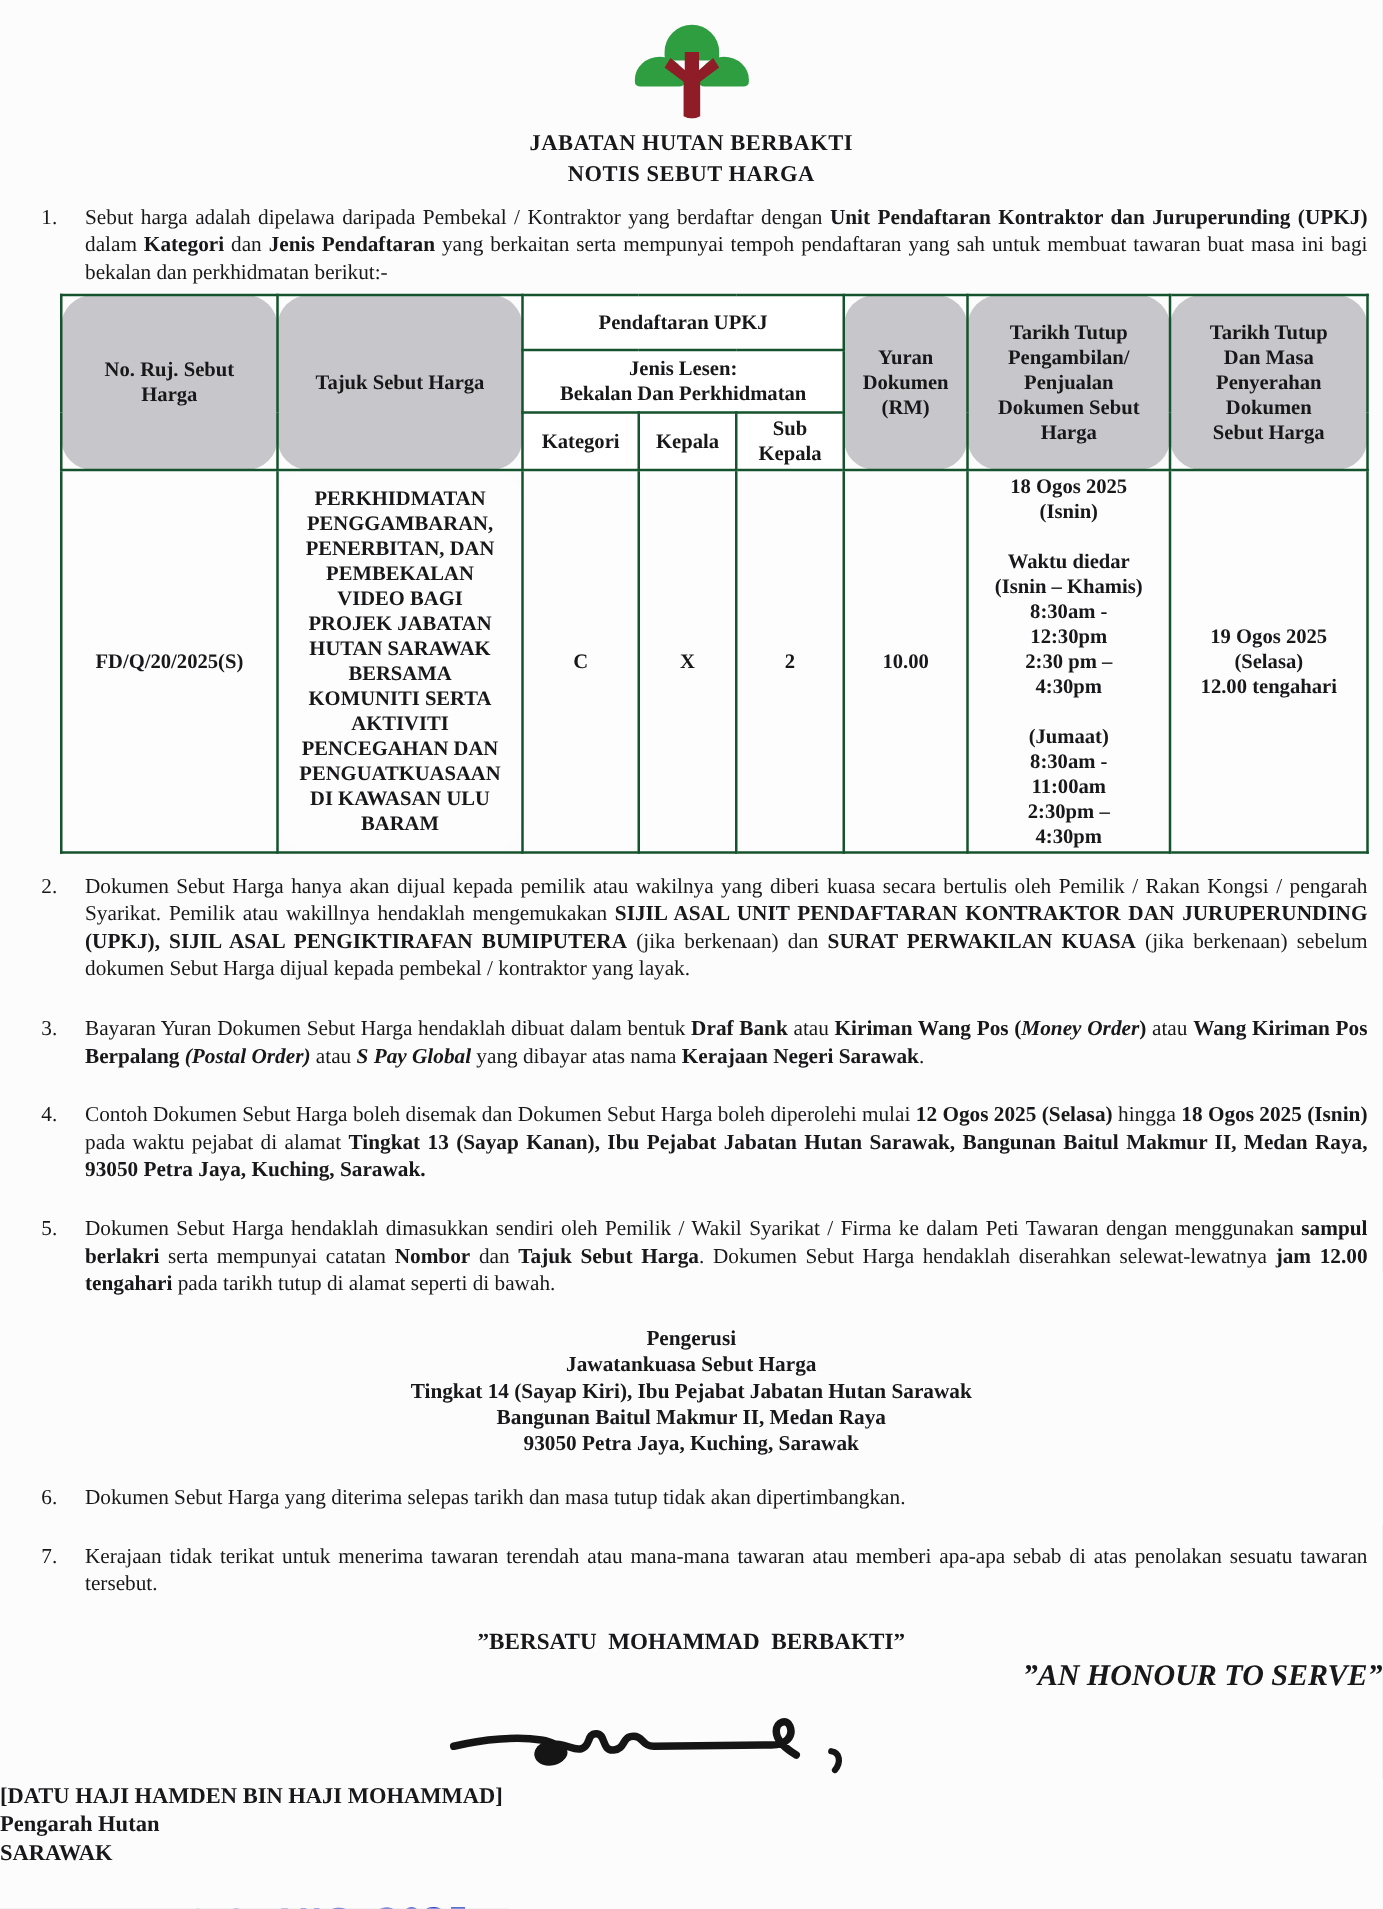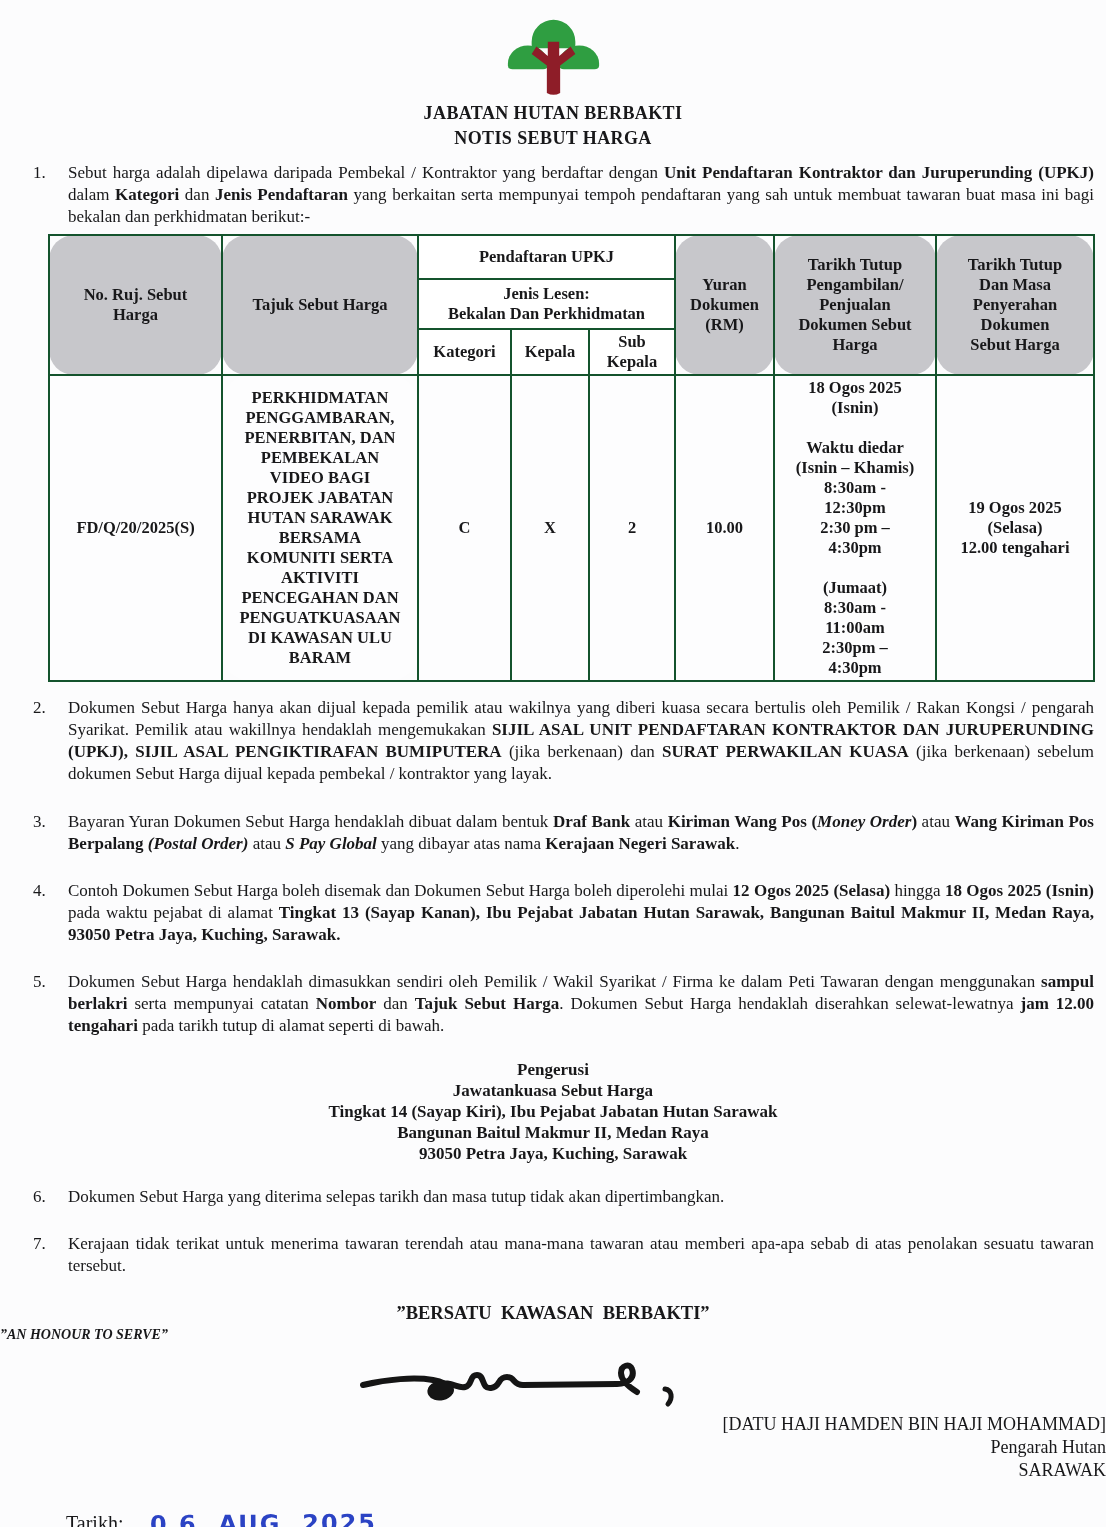--- a/index.html
+++ b/index.html
@@ -41,24 +41,24 @@
   tr.hdrA th{height:38px;}
   tr.hdrB th{height:44px;}
   tr.hdrC th{height:34px;}
   tr.bodyrow td{height:290px;background:#fdfdfe;}
   td.tajuk{line-height:21px;border-radius:29px;}
   td.sched{line-height:20px;}
 
   
   .addr{margin-top:22px;text-align:center;font-weight:bold;font-size:17px;line-height:21px;}
   .motto1{margin-top:26px;text-align:center;font-weight:bold;font-size:18.5px;white-space:pre;}
-  .motto2{margin-top:3px;text-align:left;font-weight:bold;font-style:italic;font-size:14px;white-space:pre;}
+  .motto2{margin-top:3px;text-align:right;font-weight:bold;font-style:italic;font-size:24px;white-space:pre;}
 
   .sig-wrap{margin-top:8px;text-align:center;height:62px;}
-  .signatory{text-align:right;font-weight:normal;font-size:18px;line-height:23px;}
+  .signatory{text-align:left;font-weight:bold;font-size:18px;line-height:23px;}
 
   .date-row{margin:28px 0 0 66px;font-size:20px;}
   .date-label{font-size:20px;}
   .stamp{
     display:inline-block;margin-left:22px;
     font-family:"DejaVu Sans",sans-serif;font-weight:bold;
     font-size:24px;letter-spacing:2px;white-space:pre;
     transform:rotate(-.4deg);vertical-align:-2px;
   }
 </style>
@@ -199,21 +199,21 @@
 
   <div class="item" style="margin-top:22px;">
     <span class="num">6.</span>
     <span class="bodytxt"><span>Dokumen Sebut Harga yang diterima selepas tarikh dan masa tutup tidak akan dipertimbangkan.</span></span>
   </div>
   <div class="item" style="margin-top:25px;">
     <span class="num">7.</span>
     <span class="bodytxt"><span>Kerajaan tidak terikat untuk menerima tawaran terendah atau mana-mana tawaran atau memberi apa-apa sebab di atas penolakan sesuatu tawaran tersebut.</span></span>
   </div>
 
-  <div class="motto1">”BERSATU  KAWASAN  BERBAKTI”</div>
+  <div class="motto1">”BERSATU  MOHAMMAD  BERBAKTI”</div>
   <div class="motto2">”AN HONOUR TO SERVE”</div>
 
   <div class="sig-wrap">
     <svg width="400" height="62" viewBox="0 0 400 62">
       <g stroke="#151515" fill="none" stroke-linecap="round" stroke-linejoin="round">
         <path stroke-width="6" d="M10 34 C 34 28, 62 26, 80 29 C 98 32, 102 43, 90 46 C 78 49, 72 38, 84 34 C 98 29, 104 38, 112 36 C 120 34, 116 24, 124 24 C 132 24, 128 38, 138 37 C 148 36, 144 26, 154 26 C 162 26, 160 34, 170 34 L 264 33 C 276 33, 282 26, 279 18 C 277 12, 268 14, 268 22 C 268 30, 276 36, 284 41"></path>
         <path stroke-width="5" d="M312 38 c 7 1 8 9 3 15"></path>
       </g>
       <ellipse cx="88" cy="39" rx="13" ry="9" fill="#151515"></ellipse>
     </svg>

